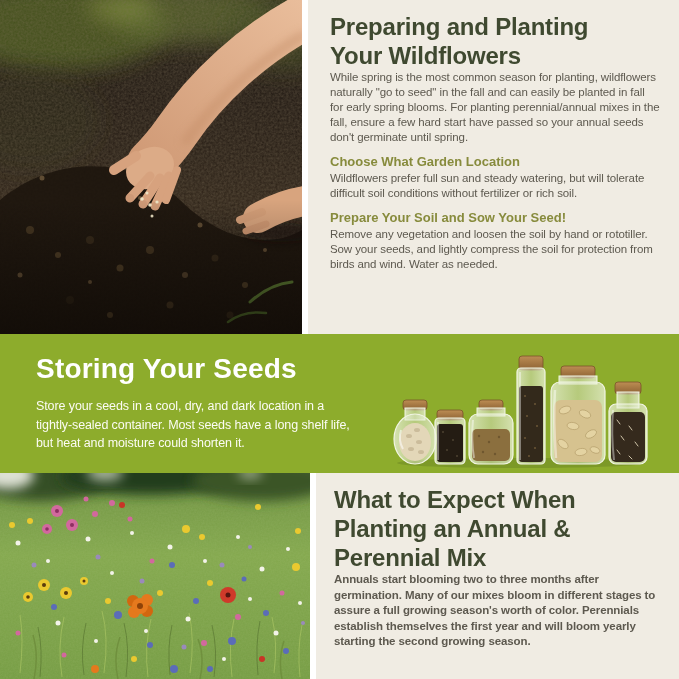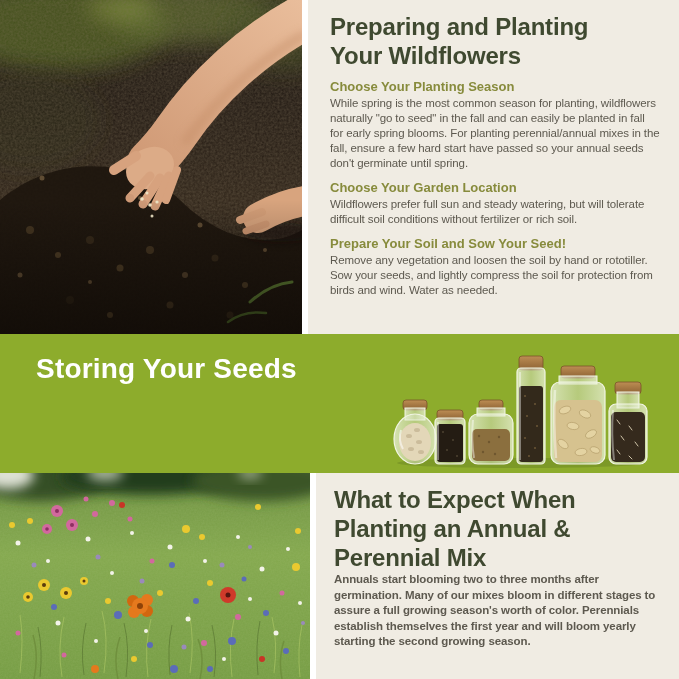--- a/index.html
+++ b/index.html
@@ -144,34 +144,34 @@
       <path d="M312,200 C292,202 272,210 258,218" stroke="#d8a47e" stroke-width="30" fill="none" stroke-linecap="round"></path>
       <path d="M262,212 L240,220" stroke="#d39e78" stroke-width="8" stroke-linecap="round"></path>
       <path d="M266,224 L246,231" stroke="#cf9873" stroke-width="7" stroke-linecap="round"></path>
     </g>
     <rect x="0" y="200" width="302" height="134" fill="url(#vign)"></rect>
   </svg>
 
   <div class="abs panel-top">
     <h1 class="big-heading">Preparing and Planting Your Wildflowers</h1>
 
-    <h3 class="sub-heading">Choose Your Planting Season</h3>
     <p class="body-text">While spring is the most common season for planting, wildflowers naturally "go to seed" in the fall and can easily be planted in fall for early spring blooms. For planting perennial/annual mixes in the fall, ensure a few hard start have passed so your annual seeds don't germinate until spring.</p>
 
-    <h3 class="sub-heading">Choose Your Garden Location</h3>
+    <h3 class="sub-heading">Choose What Garden Location</h3>
     <p class="body-text">Wildflowers prefer full sun and steady watering, but will tolerate difficult soil conditions without fertilizer or rich soil.</p>
 
     <h3 class="sub-heading">Prepare Your Soil and Sow Your Seed!</h3>
     <p class="body-text">Remove any vegetation and loosen the soil by hand or rototiller. Sow your seeds, and lightly compress the soil for protection from birds and wind. Water as needed.</p>
   </div>
 </div>
 
 <div class="abs band">
   <div class="abs band-text">
     <h2 class="band-heading">Storing Your Seeds</h2>
+    <p class="band-body">Store your seeds in a cool, dry, and dark location in a tightly-sealed container. Most seeds have a long shelf life, but heat and moisture could shorten it.</p>
   </div>
 
   <svg class="jars-img" viewBox="0 0 256 116" preserveAspectRatio="none">
     <defs>
       <linearGradient id="corkG" x1="0" y1="0" x2="0" y2="1">
         <stop offset="0" stop-color="#bd8d54"></stop>
           <stop offset="1" stop-color="#8d6233"></stop>
       </linearGradient>
       <linearGradient id="glassG" x1="0" y1="0" x2="1" y2="0">
         <stop offset="0" stop-color="#eef4de" stop-opacity="0.75"></stop>

